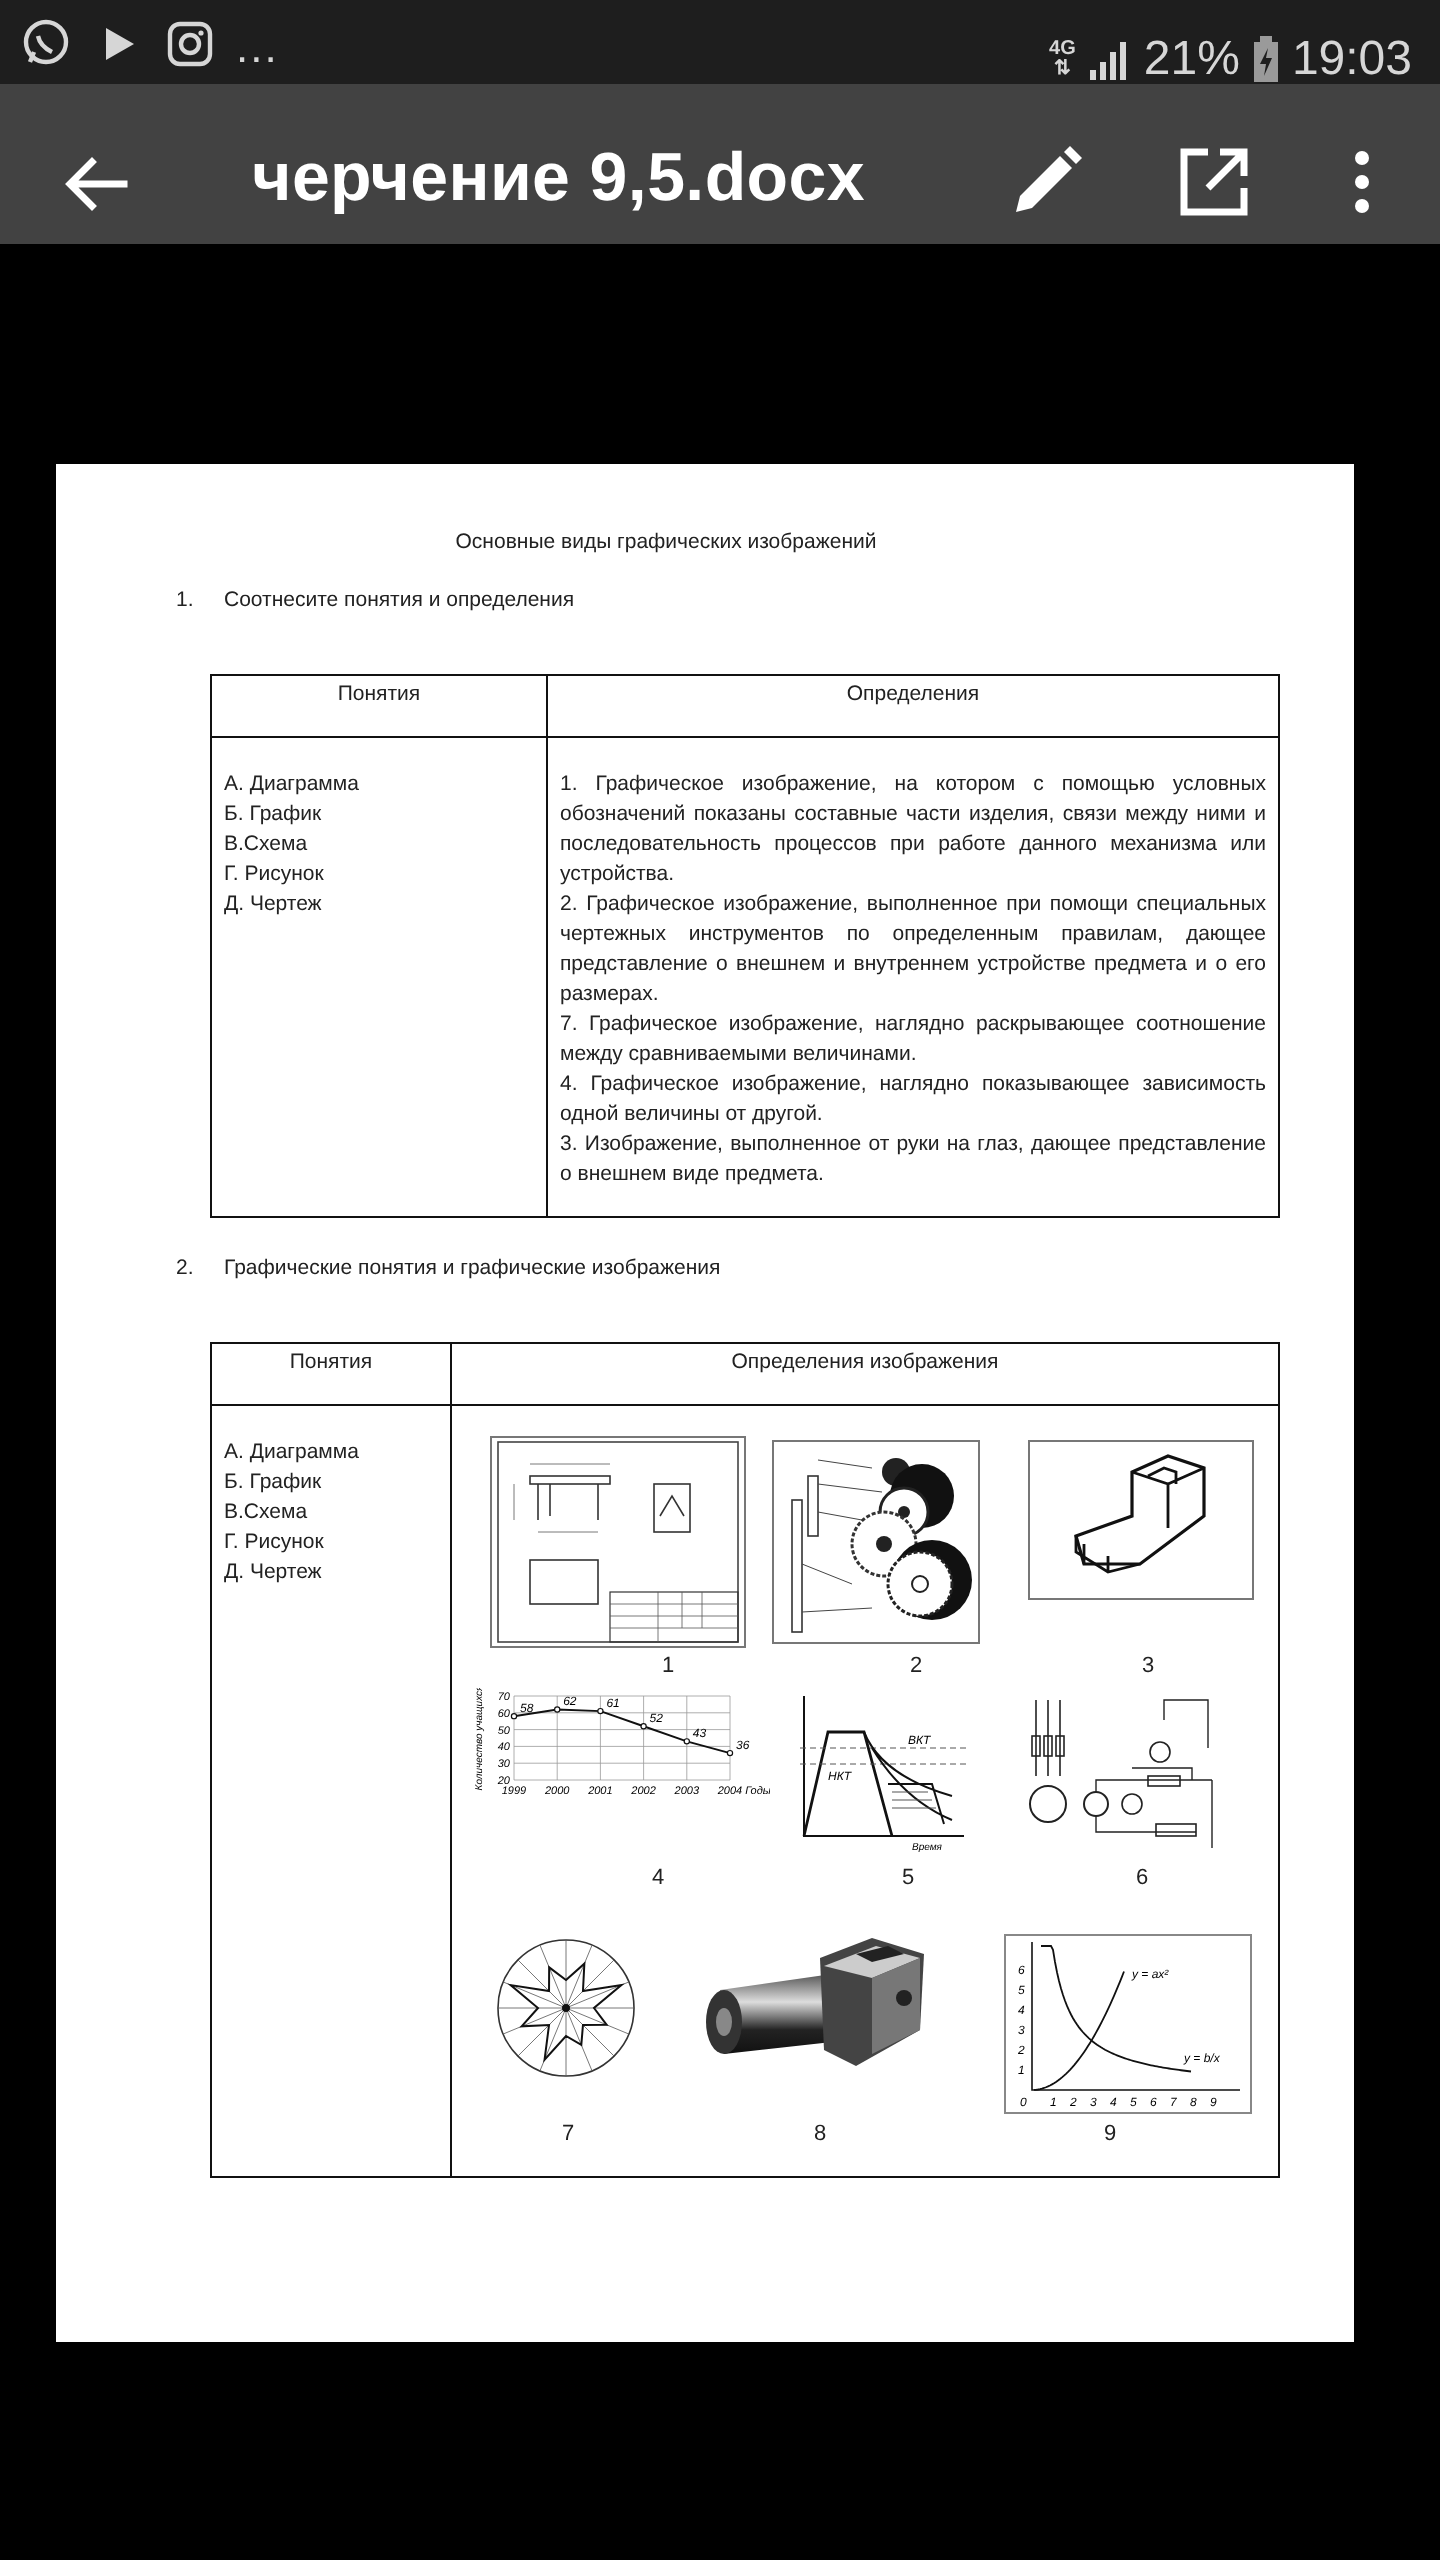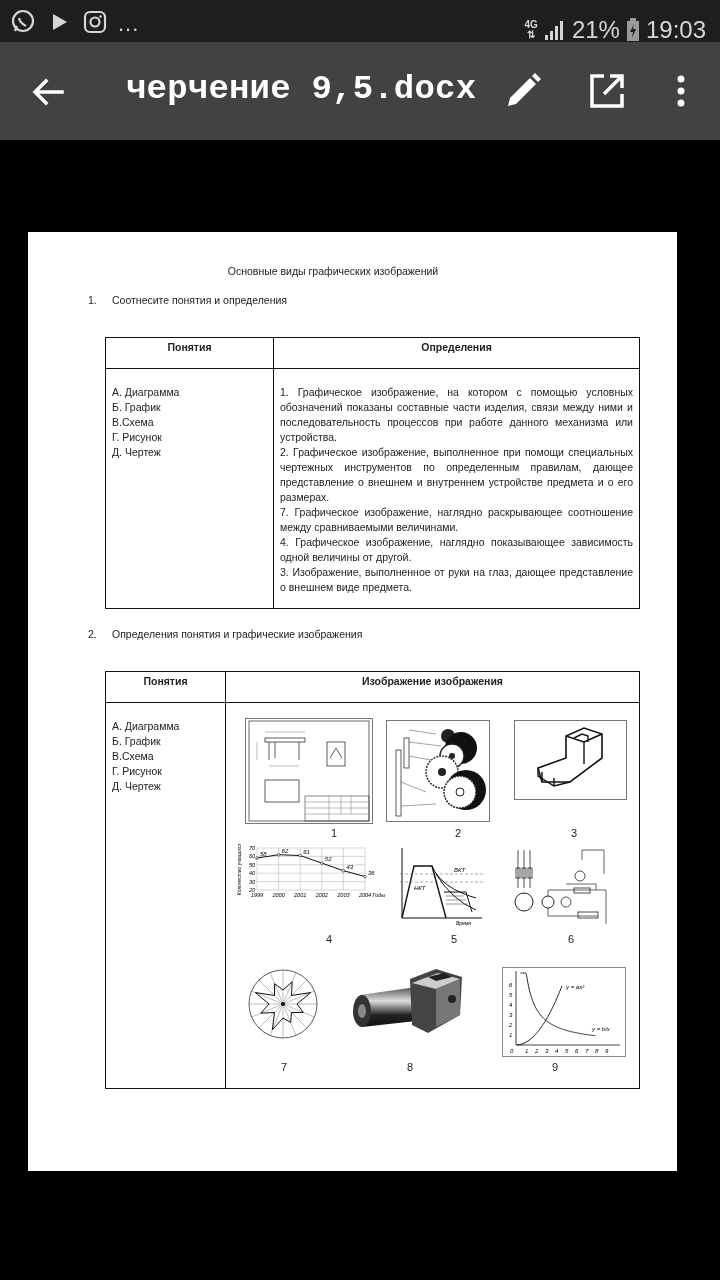--- a/index.html
+++ b/index.html
@@ -3,32 +3,32 @@
 <meta charset="utf-8">
 <style>
   * { box-sizing: border-box; margin: 0; padding: 0; }
   body { width: 720px; height: 1280px; background: #000; font-family: "Liberation Sans", sans-serif; overflow: hidden; position: relative; }
   .statusbar { position: absolute; left: 0; top: 0; width: 720px; height: 42px; background: #1e1e1e; color: #d6d6d6; }
   .statusbar .left { position: absolute; left: 10px; top: 7px; display: flex; align-items: center; gap: 10px; }
   .statusbar .right { position: absolute; right: 14px; top: 16px; display: flex; align-items: center; gap: 6px; font-size: 24px; }
   .sb-ico { width: 26px; height: 26px; display: inline-block; }
   .sb-dots { font-size: 22px; letter-spacing: 1px; margin-top: 4px; }
   .net { font-size: 10px; font-weight: bold; line-height: 10px; text-align: center; }
-  .appbar { position: absolute; left: 0; top: 42px; width: 720px; height: 98px; background: #424242; color: #fff; font-family: Liberation Mono, monospace; }
+  .appbar { position: absolute; left: 0; top: 42px; width: 720px; height: 80px; background: #424242; color: #fff; }
   .appbar .back { position: absolute; left: 28px; top: 30px; width: 40px; height: 40px; }
   .appbar .title { position: absolute; left: 126px; top: 28px; font-size: 34px; font-weight: bold; letter-spacing: 0.2px; }
   .appbar .act { position: absolute; top: 28px; width: 42px; height: 42px; }
   .page { position: absolute; left: 28px; top: 232px; width: 649px; height: 939px; background: #fff; color: #222; font-size: 10.5px; }
   .doc-title { position: absolute; left: 0; top: 33px; width: 610px; text-align: center; font-size: 10.5px; }
   .q { position: absolute; left: 64px; font-size: 10.5px; }
   .q .num { position: absolute; left: -4px; }
   .q .txt { position: absolute; left: 20px; white-space: nowrap; }
   table.t { position: absolute; border-collapse: collapse; left: 77px; font-size: 10.5px; }
   table.t td { border: 1px solid #111; vertical-align: top; }
-  .hdr { text-align: center; height: 31px; padding-top: 3px; font-weight: bold; }
+  .hdr { text-align: center; height: 31px; padding-top: 3px; }
   .concepts { padding: 16px 6px 0 6px; line-height: 15px; margin-top: 16px; }
   .defs { padding: 16px 6px 8px 6px; line-height: 15px; text-align: justify; }
   .grid { position: relative; }
   .img { position: absolute; }
   .cap { position: absolute; font-size: 11px; text-align: center; width: 20px; }
 </style>
 </head>
 <body>
 
 <div class="statusbar">
@@ -114,28 +114,28 @@
         <div>7. Графическое изображение, наглядно раскрывающее соотношение между сравниваемыми величинами.</div>
         <div>4. Графическое изображение, наглядно показывающее зависимость одной величины от другой.</div>
         <div>3. Изображение, выполненное от руки на глаз, дающее представление о внешнем виде предмета.</div>
       </td>
     </tr>
   </tbody>
     </table>
 
   <div class="q" style="top:396px">
     <span class="num">2.</span>
-    <span class="txt">Определения понятия и графические изображения</span>
+    <span class="txt">Графические понятия и графические изображения</span>
   </div>
 
   <table class="t" style="top:439px; width:535px;">
     <tbody>
         <tr>
       <td class="hdr" style="width:120px">Понятия</td>
-      <td class="hdr">Изображение изображения</td>
+      <td class="hdr">Определения изображения</td>
     </tr>
     <tr>
       <td class="concepts" style="height:386px">
         <div>А. Диаграмма</div>
         <div>Б. График</div>
         <div>В.Схема</div>
         <div>Г. Рисунок</div>
         <div>Д. Чертеж</div>
       </td>
       <td class="grid"></td>

